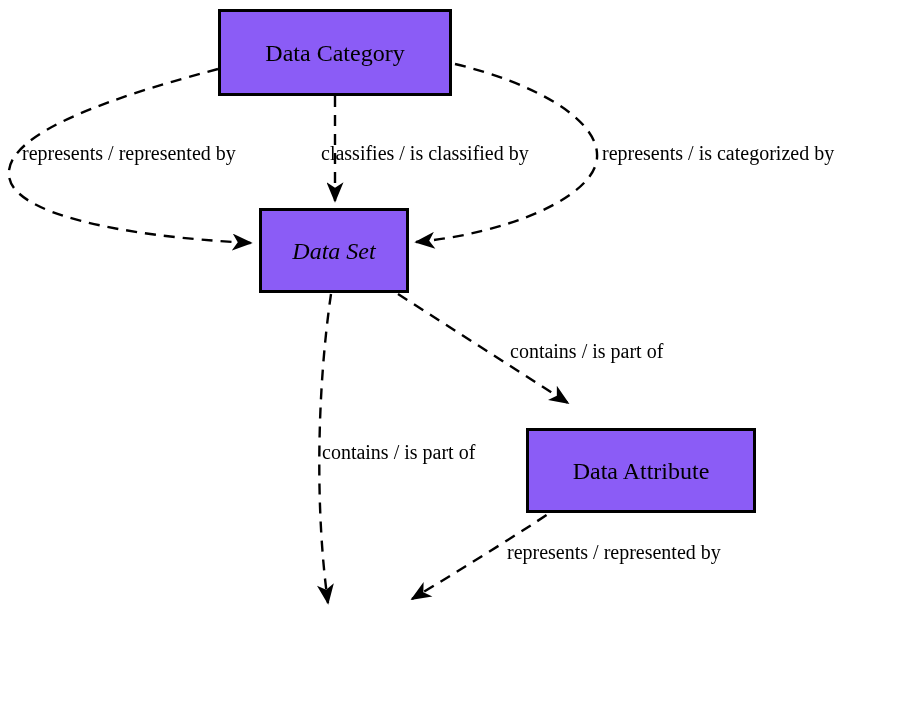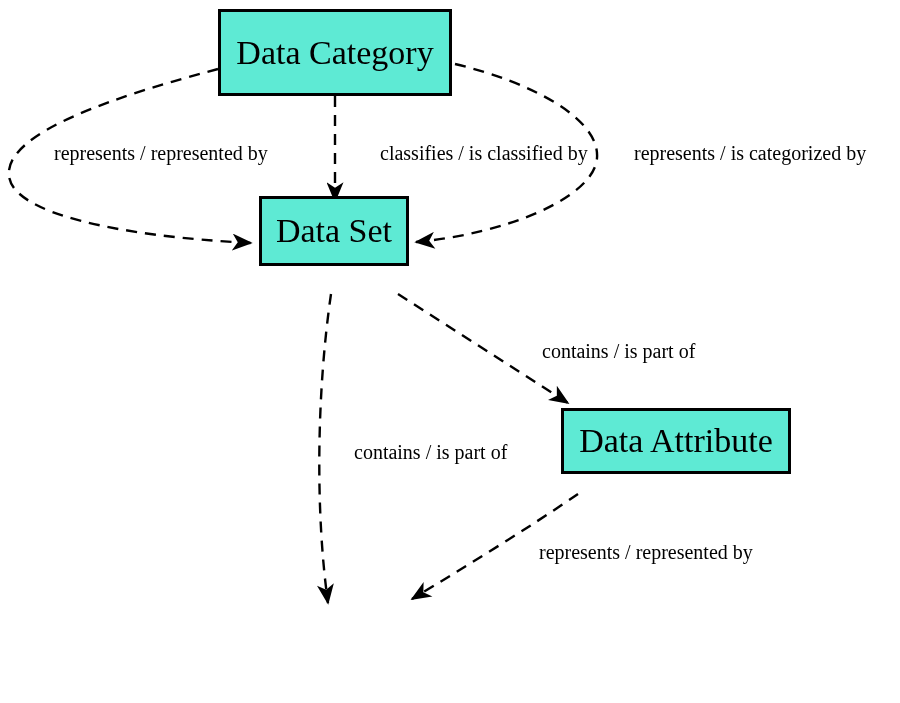--- a/index.html
+++ b/index.html
@@ -26,43 +26,42 @@
   .edge {
     fill: none;
     stroke: #000000;
     stroke-width: 2.4;
     stroke-dasharray: 11 8;
   }
   .node {
     position: absolute;
     box-sizing: border-box;
     border: 3px solid #000000;
-    background: #5eead4;
+    background: #8b5cf6;
     display: flex;
     align-items: center;
     justify-content: center;
-    font-size: 34px;
+    font-size: 24px;
     line-height: 1;
     white-space: nowrap;
   }
   .edge-label {
     position: absolute;
     font-size: 20px;
     line-height: 1.1;
     white-space: nowrap;
     background: transparent;
-    margin-left: 32px;
   }
   #node-data-category { left: 218px; top: 9px;   width: 234px; height: 87px; }
-  #node-data-set      { left: 259px; top: 196px; width: 150px; height: 70px; }
-  #node-data-attribute{ left: 526px; top: 408px; width: 230px; height: 66px; margin-left: 35px; }
+  #node-data-set      { left: 259px; top: 208px; width: 150px; height: 85px; font-style: italic; }
+  #node-data-attribute{ left: 526px; top: 428px; width: 230px; height: 85px; }
   #node-column        { left: 262px; top: 608px; width: 148px; height: 85px; }
 
   #label-represents-left   { left: 22px;  top: 142px; }
-  #label-classifies        { left: 348px; top: 142px; }
+  #label-classifies        { left: 321px; top: 142px; }
   #label-categorizes       { left: 602px; top: 142px; }
   #label-contains-right    { left: 510px; top: 340px; }
   #label-contains-left     { left: 322px; top: 441px; }
   #label-represents-bottom { left: 507px; top: 541px; }
 </style>
 </head>
 <body>
 
 <div id="canvas">
 

